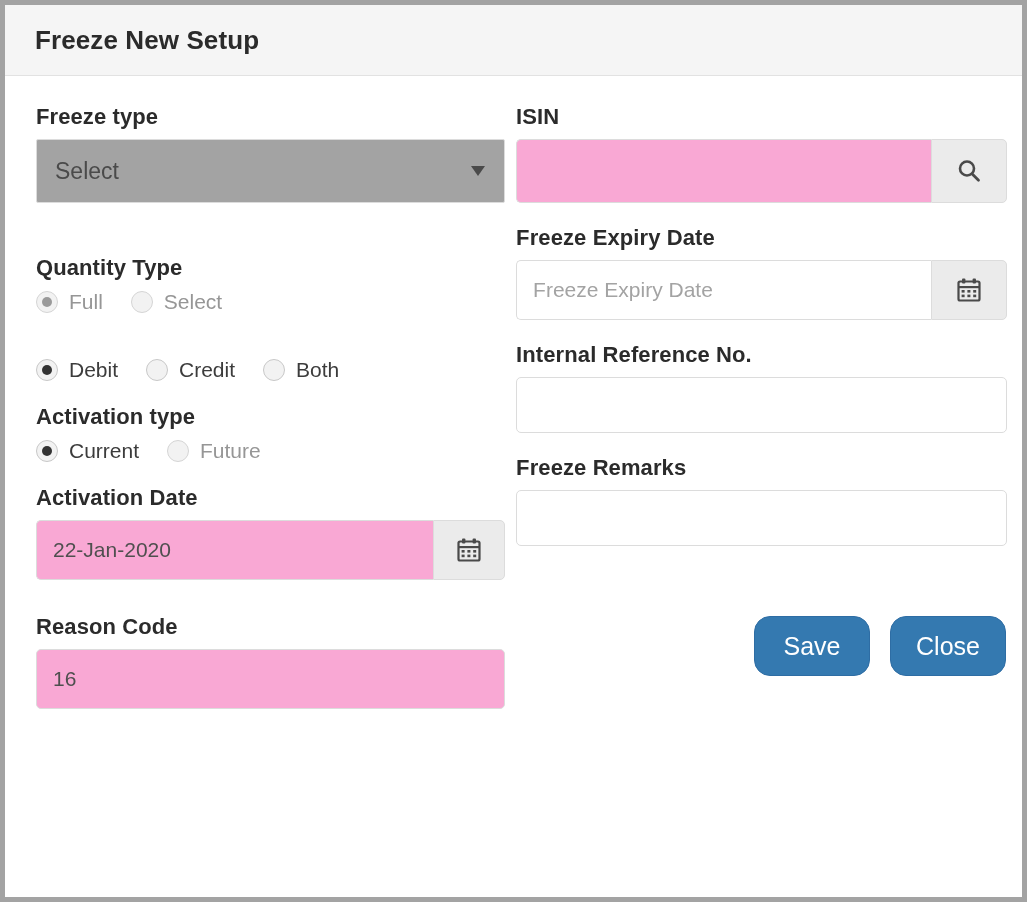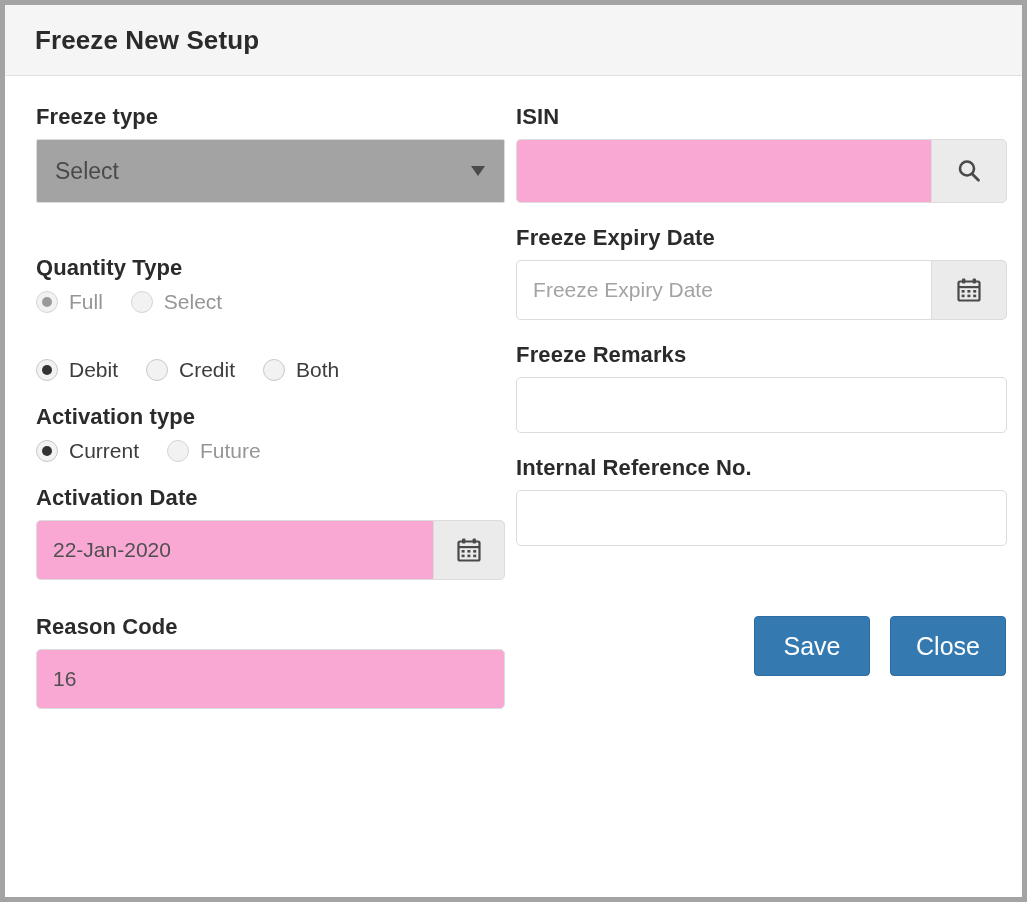--- a/index.html
+++ b/index.html
@@ -198,21 +198,21 @@
   .btn-row {
     display: flex;
     justify-content: flex-end;
     margin-top: 70px;
     padding-right: 1px;
   }
   .btn {
     background: #3479b0;
     color: #ffffff;
     border: 1px solid #2e6da4;
-    border-radius: 4px;
+    border-radius: 16px;
     font-size: 25px;
     font-family: "Liberation Sans", sans-serif;
     padding: 0 22px;
     height: 60px;
     min-width: 116px;
     cursor: pointer;
     display: flex;
     align-items: center;
     justify-content: center;
   }
@@ -363,33 +363,33 @@
                     <rect x="11.4" y="17.6" width="3" height="2.6"></rect>
                     <rect x="17.2" y="17.6" width="3" height="2.6"></rect>
                 </g>
               </svg>
             </span>
           </div>
         </div>
       </div>
 
       <div class="mt-sm">
+        <label class="field-label">Internal Reference No.</label>
+        <div class="control h56">
+          <span></span>
+        </div>
+      </div>
+
+      <div class="mt-sm">
         <label class="field-label">Freeze Remarks</label>
         <div class="control h56">
           <span></span>
         </div>
       </div>
 
-      <div class="mt-sm">
-        <label class="field-label">Internal Reference No.</label>
-        <div class="control h56">
-          <span></span>
-        </div>
-      </div>
-
       <div class="btn-row">
         <button class="btn">Save</button>
         <button class="btn">Close</button>
       </div>
 
     </div>
 
   </div>
 </div>
 

